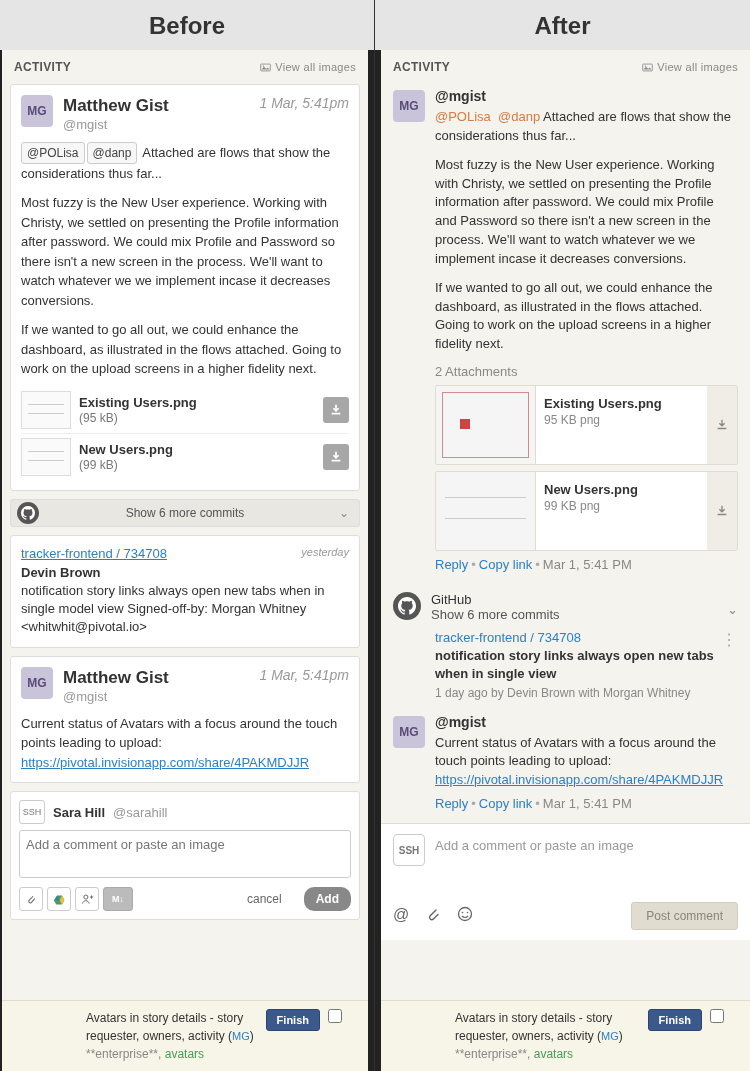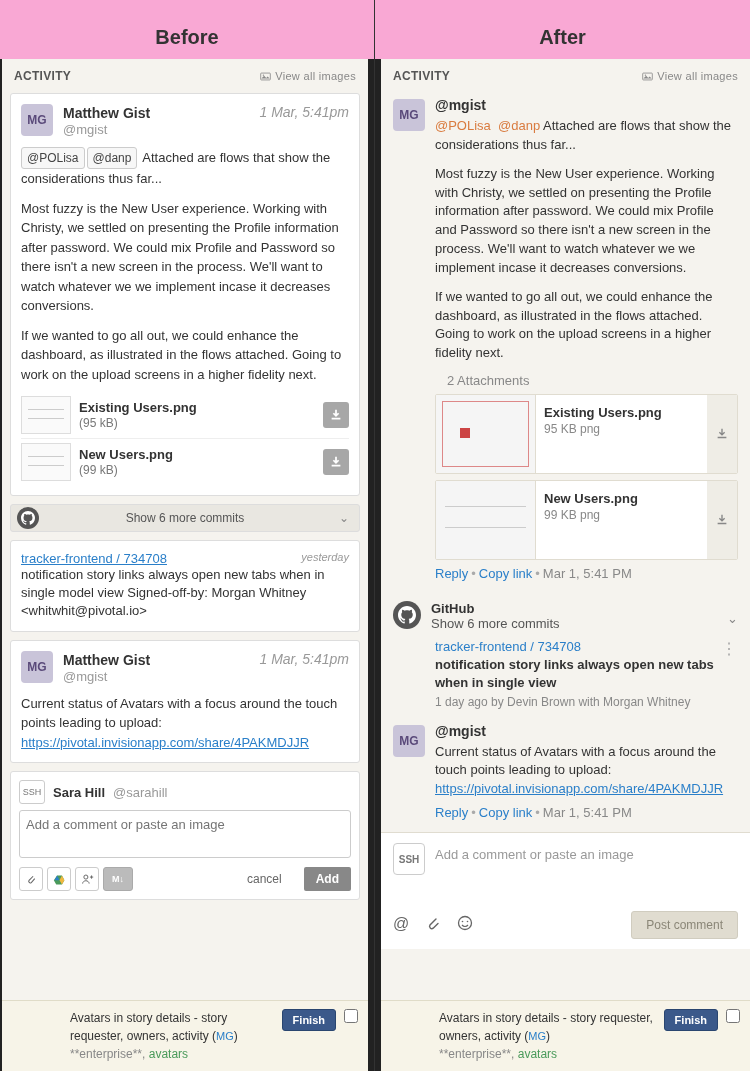--- a/index.html
+++ b/index.html
@@ -1,36 +1,36 @@
 <!DOCTYPE html>
 <html><head>
 <meta charset="utf-8">
 <style>
 * { box-sizing: border-box; margin: 0; padding: 0; }
 body { font-family: -apple-system, BlinkMacSystemFont, "Segoe UI", Helvetica, Arial, sans-serif; font-size: 13px; color: #333; background: #222; width: 750px; height: 1071px; overflow: hidden; }
 .cols { display: flex; background: #222; height: 100%; }
 .col { width: 375px; display: flex; flex-direction: column; }
 .col-left { border-right: 1px solid #333; }
-.heading { background: #f9a8d4; text-align: center; font-size: 20px; font-weight: 700; padding: 26px 0 10px; }
+.heading { background: #e5e5e5; text-align: center; font-size: 24px; font-weight: 700; padding: 12px 0 10px; }
 .panel { background: #f5f3ee; flex: 1; display: flex; flex-direction: column; position: relative; }
 .panel-left { margin: 0 6px 0 2px; }
 .panel-right { margin: 0 0 0 6px; }
 .activity-hdr { display: flex; align-items: center; justify-content: space-between; padding: 10px 12px; font-size: 12px; font-weight: 700; color: #555; letter-spacing: 0.3px; border-radius: 17px; }
 .view-all { font-size: 11px; font-weight: 400; color: #888; display: inline-flex; align-items: center; gap: 4px; cursor: pointer; }
 .view-all svg { width: 11px; height: 11px; fill: #888; }
 .body-left { padding: 0 8px; overflow-y: auto; flex: 1; }
 .body-right { overflow-y: auto; flex: 1; }
 .card { background: #fff; border: 1px solid #ddd; border-radius: 3px; margin-bottom: 8px; padding: 10px; }
 .post-hdr { display: flex; align-items: flex-start; gap: 10px; margin-bottom: 8px; position: relative; }
 .avatar { width: 32px; height: 32px; min-width: 32px; border-radius: 4px; background: #c9c4d9; color: #5a4a7a; font-weight: 600; font-size: 12px; display: flex; align-items: center; justify-content: center; }
 .avatar.ssh { background: #fff; border: 1px solid #ccc; color: #777; font-size: 10px; }
 .avatar.gh { background: #555; width: 28px; height: 28px; min-width: 28px; border-radius: 50%; }
 .avatar.gh svg { width: 18px; height: 18px; fill: #fff; }
 .who { display: flex; flex-direction: column; line-height: 1.3; }
-.who b { font-size: 14px; font-weight: 600; text-align: right; }
+.who b { font-size: 17px; font-weight: 600; text-align: right; }
 .who .handle { color: #999; font-size: 13px; }
 .stamp { position: absolute; right: 0; top: 0; color: #999; font-style: italic; font-size: 14px; }
 .mention-box { display: inline-block; border: 1px solid #ccc; border-radius: 3px; padding: 1px 5px; background: #f7f7f7; font-size: 12px; color: #444; margin-right: 2px; }
 .post-body p { line-height: 1.5; margin-bottom: 10px; font-size: 13px; }
 .post-body p:last-child { margin-bottom: 0; }
 .attachment-row { display: flex; align-items: center; gap: 8px; padding: 4px 0; border-bottom: 1px solid #eee; }
 .attachment-row:last-child { border-bottom: none; }
 .attachment-thumbnail { width: 50px; height: 38px; border: 1px solid #ddd; background: #fafafa; position: relative; }
 .attachment-info { flex: 1; }
 .attachment-info b { font-size: 13px; font-weight: 600; }
@@ -50,53 +50,53 @@
 .comment-box-left { background: #fff; border: 1px solid #ddd; border-radius: 3px; padding: 8px; margin-bottom: 8px; }
 .comment-box-left .who-row { display: flex; align-items: center; gap: 8px; margin-bottom: 6px; }
 .comment-box-left .who-row .ssh-av { width: 26px; height: 24px; border: 1px solid #ccc; border-radius: 3px; font-size: 9px; display: flex; align-items: center; justify-content: center; color: #777; }
 .comment-box-left textarea { width: 100%; border: 1px solid #ccc; border-radius: 3px; padding: 6px; font-family: inherit; font-size: 13px; resize: none; height: 48px; color: #888; }
 .comment-actions-left { display: flex; align-items: center; justify-content: space-between; margin-top: 6px; }
 .left-icons { display: flex; gap: 4px; }
 .icon-btn { width: 24px; height: 24px; border: 1px solid #ccc; border-radius: 3px; background: #fff; display: flex; align-items: center; justify-content: center; cursor: pointer; }
 .icon-btn svg { width: 13px; height: 13px; fill: #666; }
 .right-btns { display: flex; align-items: center; gap: 22px; }
 .cancel-link { color: #666; cursor: pointer; font-size: 12px; }
-.add-btn { background: #888; color: #fff; border: none; border-radius: 2px; padding: 5px 12px; font-weight: 600; font-size: 12px; cursor: pointer; }
-.story-bar { background: #f7f4e8; border-top: 1px solid #e0dcc8; padding: 8px 10px; display: flex; align-items: flex-start; gap: 8px; font-size: 12px; }
+.add-btn { background: #888; color: #fff; border: none; border-radius: 10px; padding: 5px 12px; font-weight: 600; font-size: 12px; cursor: pointer; }
+.story-bar { background: #f7f4e8; border-top: 1px solid #e0dcc8; padding: 8px 26px; display: flex; align-items: flex-start; gap: 8px; font-size: 12px; }
 .story-bar .txt { flex: 1; line-height: 1.5; }
 .story-bar .mg-pill { display: inline-block; color: #2a7fc9; font-size: 11px; }
 .story-bar .tags { color: #888; }
 .story-bar .tags .ent { color: #888; }
 .story-bar .tags .av-tag { color: #4a9a5a; }
 .finish-btn { background: #3b598a; color: #fff; border: 1px solid #2a4670; border-radius: 3px; padding: 4px 10px; font-weight: 700; font-size: 11px; cursor: pointer; }
 .chk { width: 14px; height: 14px; }
 
 
 .rpost { display: flex; gap: 10px; padding: 4px 12px 12px; }
 .rpost .avatar { margin-top: 2px; }
 .rpost-body { flex: 1; min-width: 0; }
 .rpost-body .uh { font-weight: 700; font-size: 14px; margin-bottom: 4px; }
 .rpost-body p { line-height: 1.45; margin-bottom: 10px; font-size: 13px; }
 .mention-link { color: #d97b3f; font-weight: 500; }
-.att-count { color: #888; font-size: 13px; margin: 2px 12px 6px; }
+.att-count { color: #888; font-size: 13px; margin: 2px 0 6px; }
 .att-card { border: 1px solid #e0dcd0; background: #fff; border-radius: 2px; display: flex; align-items: stretch; margin-bottom: 6px; height: 80px; overflow: hidden; }
 .att-thumb-r { width: 100px; min-width: 100px; background: #f5f5f5; border-right: 1px solid #e0dcd0; position: relative; }
 .att-info-r { flex: 1; padding: 10px 8px; }
 .att-info-r b { font-size: 13px; font-weight: 600; }
 .att-info-r .sz { color: #888; font-size: 12px; margin-top: 2px; }
 .dl-r { width: 30px; background: #efede6; display: flex; align-items: center; justify-content: center; cursor: pointer; }
 .dl-r svg { width: 14px; height: 14px; fill: #888; }
 .reply-row { font-size: 13px; margin-top: 6px; }
 .reply-row a { color: #2a7fc9; }
 .reply-row .sep { color: #aaa; margin: 0 3px; }
 .reply-row .ts { color: #888; }
 .gh-block { display: flex; gap: 10px; padding: 8px 12px; align-items: flex-start; position: relative; }
 .gh-block .expand { position: absolute; right: 12px; top: 18px; color: #888; cursor: pointer; }
 .gh-block .gh-body { flex: 1; }
-.gh-block .gh-body .l1 { font-weight: 700; font-size: 13px; }
+.gh-block .gh-body .l1 { font-weight: 400; font-size: 13px; }
 .gh-block .gh-body .l2 { color: #555; font-size: 13px; }
 .commit-r { padding: 0 12px 10px 54px; position: relative; }
 .commit-r .dots { position: absolute; right: 14px; top: 0; color: #aaa; cursor: pointer; font-size: 16px; letter-spacing: -1px; }
 .commit-r .link { color: #2a7fc9; font-size: 13px; }
 .commit-r .msg { font-weight: 700; font-size: 13px; line-height: 1.4; margin: 2px 0; }
 .commit-r .by { color: #888; font-size: 12px; }
 .cbox-r { border-top: 1px solid #e0dcd0; background: #fff; padding: 10px 12px; }
 .cbox-r .top { display: flex; gap: 10px; align-items: flex-start; }
 .cbox-r .inp { flex: 1; color: #999; font-size: 13px; padding-top: 4px; }
 .cbox-r .bot { display: flex; align-items: center; justify-content: space-between; margin-top: 36px; }
@@ -185,20 +185,21 @@
                 <path d="M8 0C3.58 0 0 3.58 0 8c0 3.54 2.29 6.53 5.47 7.59.4.07.55-.17.55-.38v-1.34c-2.23.48-2.7-1.07-2.7-1.07-.36-.93-.89-1.18-.89-1.18-.73-.5.05-.49.05-.49.8.06 1.23.83 1.23.83.71 1.22 1.87.87 2.33.66.07-.52.28-.87.51-1.07-1.78-.2-3.64-.89-3.64-3.95 0-.87.31-1.59.82-2.15-.08-.2-.36-1.02.08-2.12 0 0 .67-.21 2.2.82.64-.18 1.32-.27 2-.27.68 0 1.36.09 2 .27 1.53-1.04 2.2-.82 2.2-.82.44 1.1.16 1.92.08 2.12.51.56.82 1.27.82 2.15 0 3.07-1.87 3.75-3.65 3.95.29.25.54.73.54 1.48v2.2c0 .21.15.46.55.38C13.71 14.53 16 11.54 16 8c0-4.42-3.58-8-8-8z"></path>
               </svg>
             </span>
           <span>Show 6 more commits</span>
           <span class="chev">⌄</span>
         </div>
 
         <div class="commit-card">
           <span class="when">yesterday</span>
           <a class="link">tracker-frontend / 734708</a>
+          <div class="author">Devin Brown</div>
           <div class="msg">notification story links always open new tabs when in single model view Signed-off-by: Morgan Whitney &lt;whitwhit@pivotal.io&gt;</div>
         </div>
 
         <div class="card">
           <div class="post-hdr">
             <div class="avatar">MG</div>
             <div class="who">
               <b>Matthew Gist</b>
               <span class="handle">@mgist</span>
             </div>

